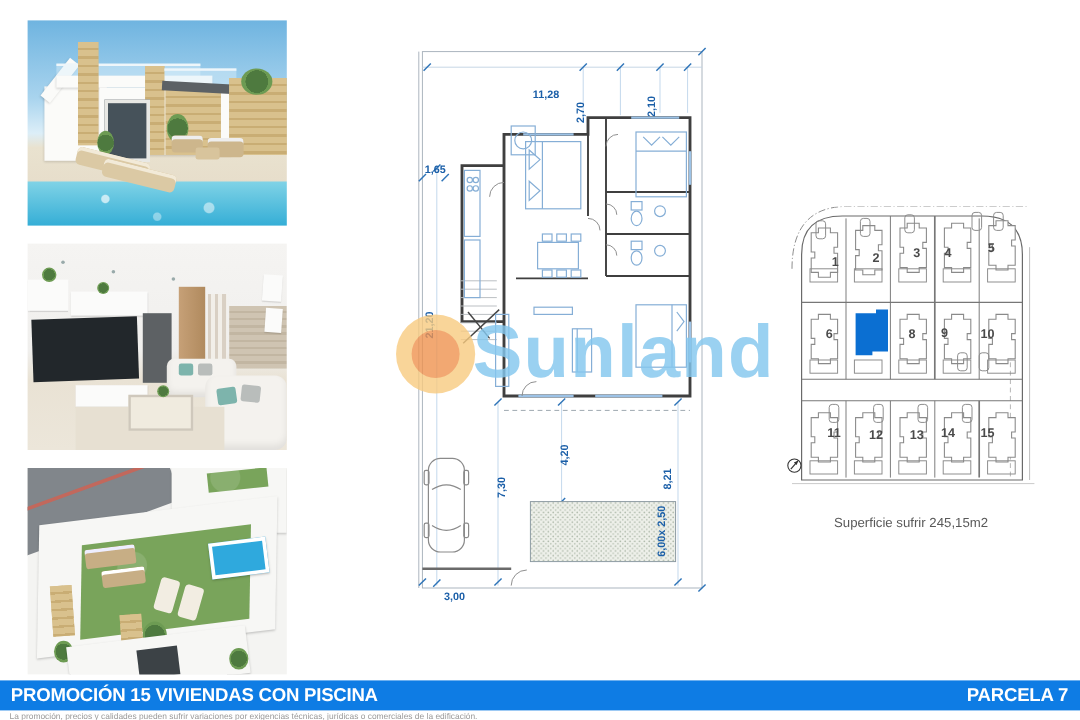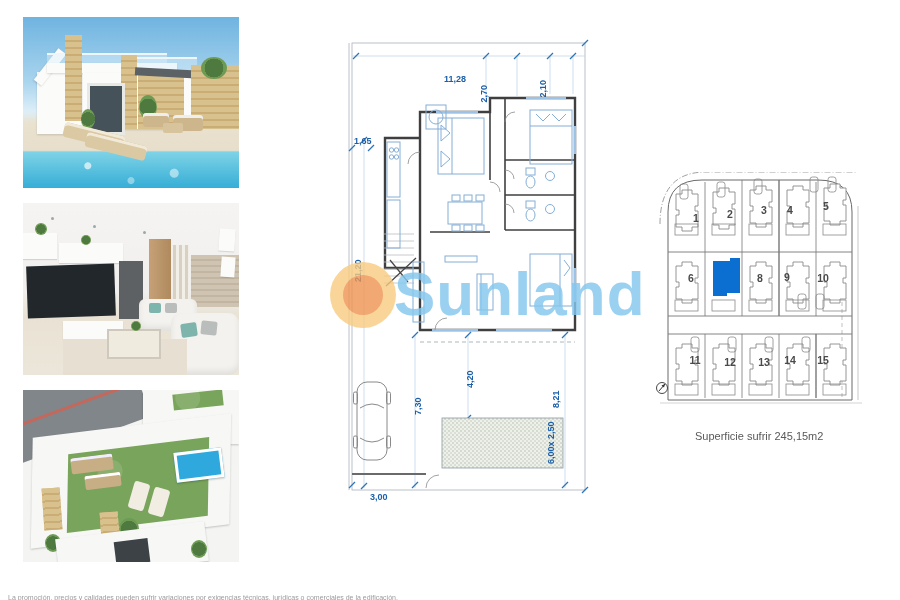--- a/index.html
+++ b/index.html
@@ -411,15 +411,19 @@
     <text class="num" x="173" y="192">15</text>
   </svg>
 
   <div id="site-caption">Superficie sufrir 245,15m2</div>
 
   <div id="wm-sun">
     <div id="wm-sun-inner"></div>
   </div>
   <div id="wm-text">Sunland</div>
 
+  <div id="banner" style="background:#0e7ce4;">
+    <span class="t">PROMOCIÓN 15 VIVIENDAS CON PISCINA</span>
+    <span class="t">PARCELA 7</span>
+  </div>
   <div id="disclaimer">La promoción, precios y calidades pueden sufrir variaciones por exigencias técnicas, jurídicas o comerciales de la edificación.</div>
 
 </div>
 
 </body></html>

